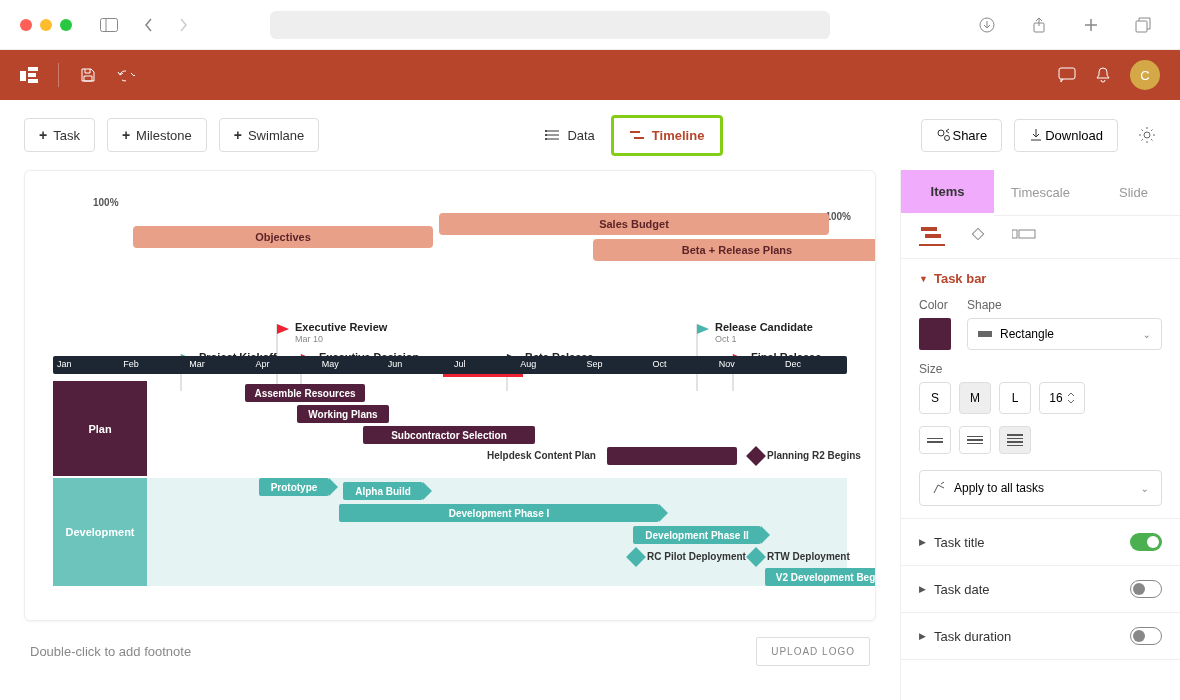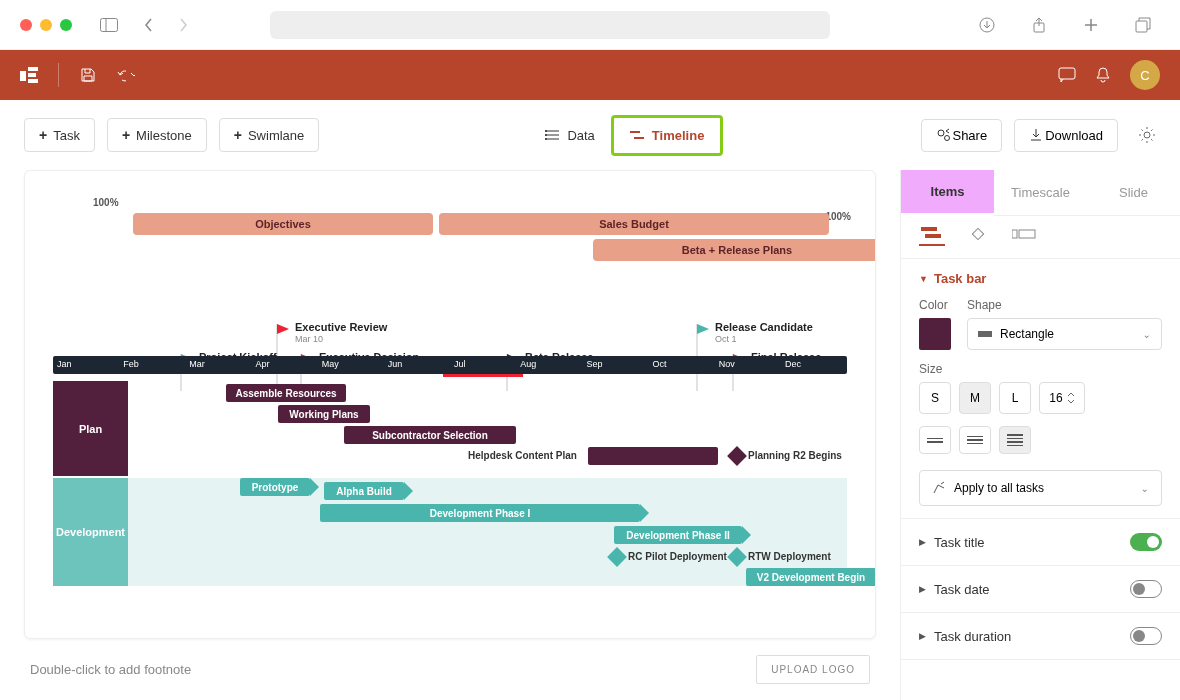--- a/index.html
+++ b/index.html
@@ -29,38 +29,38 @@
 .viewsw { display:flex; margin-left:auto; }
 .vsw-item { padding:10px 16px; font-size:13px; color:#333; display:flex; align-items:center; gap:8px; border-radius:4px; }
 .vsw-item.active { border:3px solid #84cc16; color:#b6452b; font-weight:600; }
 .tb-fill { flex:1; }
 .rbtns { display:flex; gap:12px; align-items:center; }
 .rbtn { border:1px solid #ddd; border-radius:4px; padding:8px 14px; font-size:13px; display:flex; align-items:center; gap:2px; }
 .gear { width:18px; height:18px; color:#666; margin-left:8px; }
 
 
 .main { display:flex; height: 530px; }
-.canvas-wrap { flex:1; padding: 0 24px 16px 24px; display:flex; flex-direction:column; }
+.canvas-wrap { flex:1; padding: 0 24px 34px 24px; display:flex; flex-direction:column; }
 .canvas { flex:1; background:#fff; border:1px solid #eee; border-radius:6px; box-shadow: 0 1px 3px rgba(0,0,0,0.05); position:relative; padding: 28px 28px 12px 28px; overflow:hidden; }
 
 .pct { font-size:10px; color:#555; font-weight:600; position:absolute; }
 .hbar { position:absolute; height:22px; border-radius:4px; display:flex; align-items:center; justify-content:center; font-size:11px; font-weight:600; color:#5e2328; background:#e8a188; }
 
 .milestones { position:absolute; top:110px; left:28px; right:36px; height:110px; }
 .flag { position:absolute; width:0; }
 .flag svg { position:absolute; left:-3px; bottom:0; }
 .flag .lbl { position:absolute; white-space:nowrap; font-size:11px; font-weight:700; color:#222; }
 .flag .dt { position:absolute; white-space:nowrap; font-size:9px; color:#888; }
 
 .timeaxis { position:absolute; top:185px; left:28px; right:28px; height:18px; background:#1c2733; border-radius:2px; display:flex; }
 .timeaxis .m { flex:1; color:#fff; font-size:9px; padding:3px 4px; position:relative; }
 .axis-under { position:absolute; top:203px; height:3px; background:#e23; }
 
 .lane { position:absolute; left:28px; right:28px; display:flex; }
-.lane-label { width:75px; display:flex; align-items:center; justify-content:center; font-size:11px; font-weight:600; color:#fff; }
+.lane-label { width:94px; display:flex; align-items:center; justify-content:center; font-size:11px; font-weight:600; color:#fff; }
 .lane-body { flex:1; position:relative; }
 .lane.plan { top:210px; height:95px; }
 .lane.plan .lane-label { background:#52203c; }
 .lane.dev { top:307px; height:108px; }
 .lane.dev .lane-label { background:#6cc4bd; }
 .lane.dev .lane-body { background:#e5f4f3; }
 
 .task { position:absolute; height:18px; font-size:10px; font-weight:600; display:flex; align-items:center; justify-content:center; border-radius:2px; color:#fff; }
 .task.plum { background:#52203c; }
 .task.teal { background:#49b5ac; }
@@ -260,21 +260,21 @@
         </svg></div>
   </div>
 </div>
 
 <div class="main">
   <div class="canvas-wrap">
     <div class="canvas">
       <span class="pct" style="top:26px; left:68px;">100%</span>
       <span class="pct" style="top:40px; right:24px;">100%</span>
       <div id="hbars">
-          <div class="hbar" style="left: 108px; width: 300px; top: 42px;">Objectives</div>
+          <div class="hbar" style="left: 108px; width: 300px; top: 55px;">Objectives</div>
           <div class="hbar" style="left: 414px; width: 390px; top: 42px;">Sales Budget</div>
           <div class="hbar" style="left: 568px; width: 288px; top: 68px;">Beta + Release Plans</div>
         </div>
       <div class="milestones" id="milestones">
           <div class="flag" style="left: 128px; bottom: 0px; height: 37px;">
             <svg width="16" height="37">
               <line x1="3" y1="0" x2="3" y2="37" stroke="#888" stroke-width="0.5"></line>
               <path d="M3 0 L15 5 L3 10 Z" fill="#49b5ac"></path>
             </svg>
     <span class="lbl" style="left:18px; top:-3px;">Project Kickoff</span>

